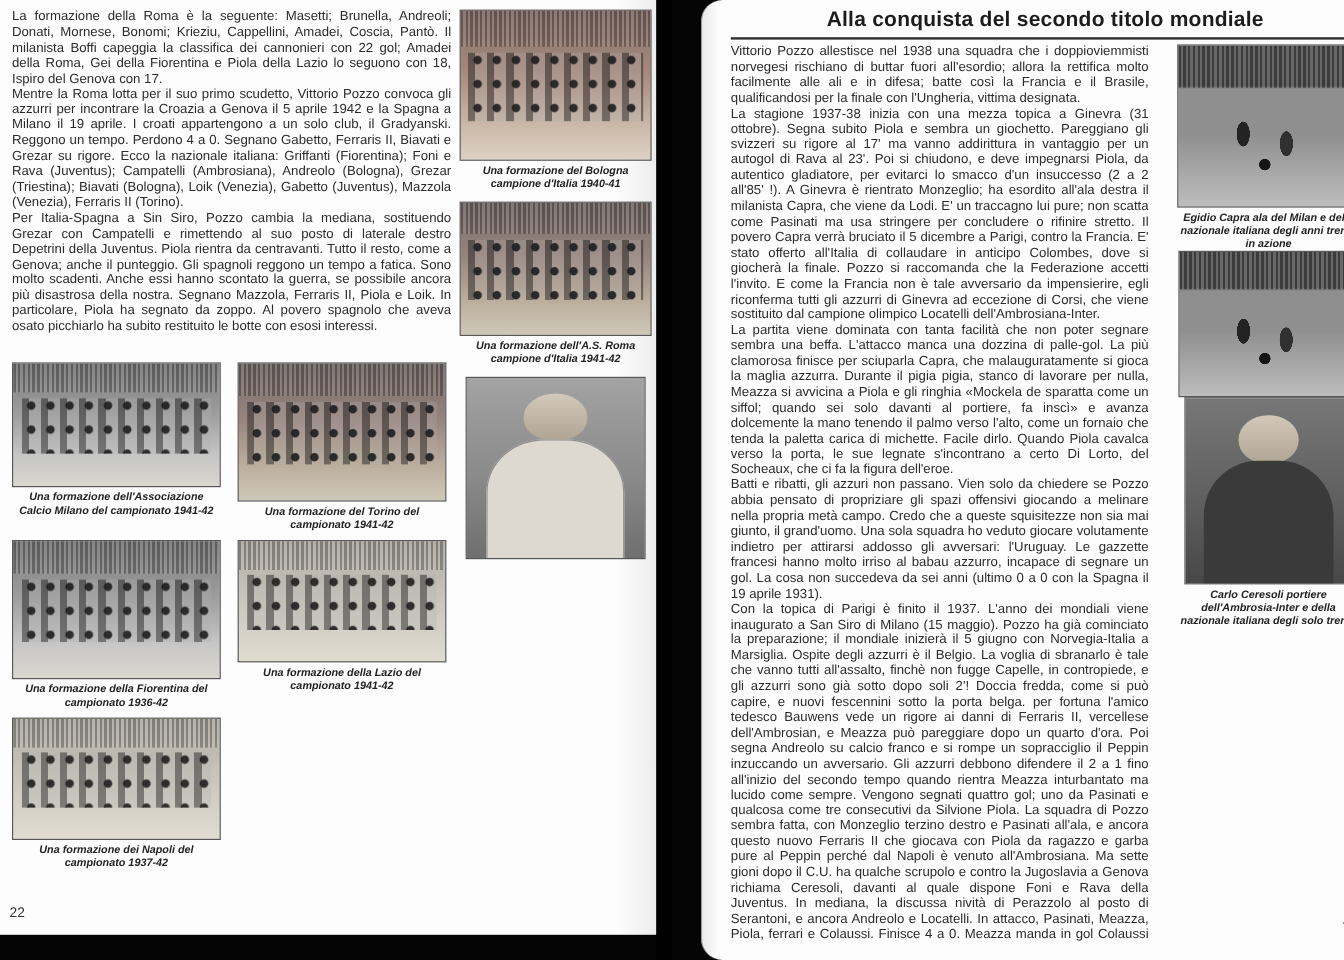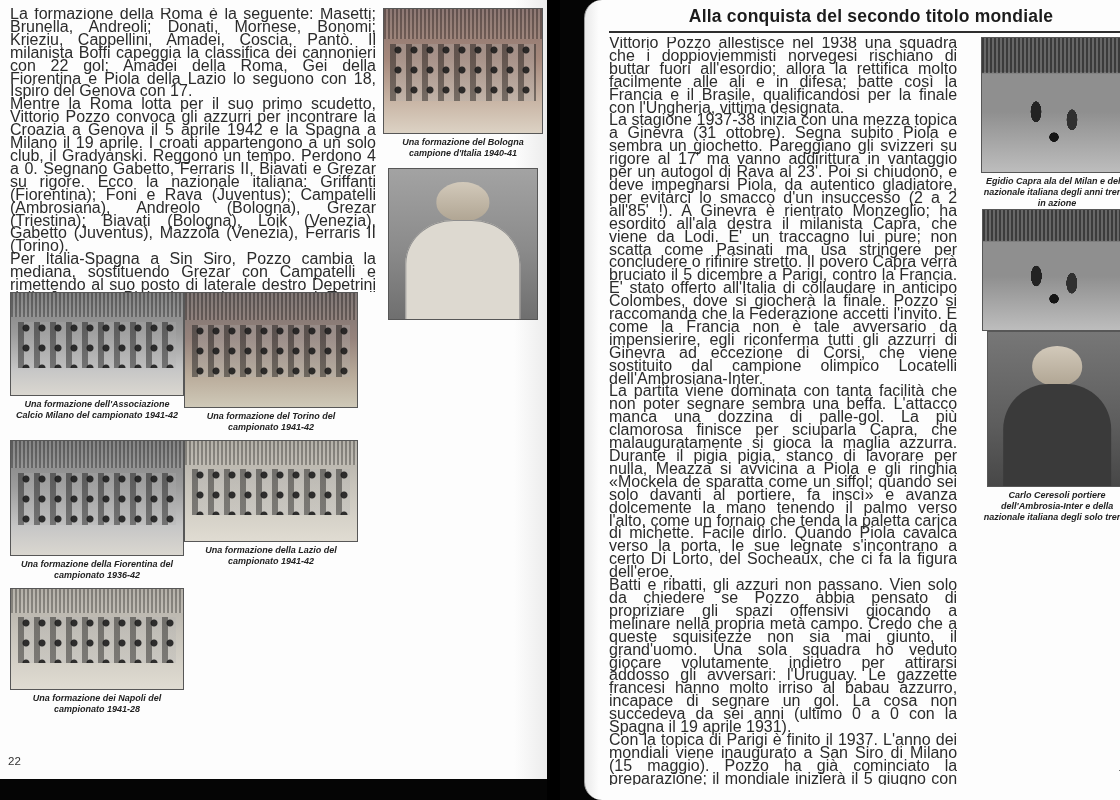--- a/index.html
+++ b/index.html
@@ -7,21 +7,21 @@
     position:relative;width:1120px;height:800px;background:#050505;
     font-family:"Liberation Sans","DejaVu Sans",sans-serif;overflow:hidden;
   }
   .page{position:absolute;top:0;background:#fdfdfd;box-sizing:border-box;color:#2b2b2b;}
   .page-left{left:0;width:547px;height:779px;background:linear-gradient(90deg,#fdfdfd 0 94%,#ececec 100%);}
   .page-right{left:584px;width:553px;height:800px;border-left:1px solid #9a9a9a;
     background:linear-gradient(90deg,#e9e9e9 0,#fdfdfd 2.5%,#fdfdfd 100%);border-radius:18px;}
   .gutter{position:absolute;left:547px;top:0;width:13px;height:800px;background:#000;}
 
   
-  .bodytext p{margin:0;font-size:16px;line-height:12.9px;text-align:justify;}
+  .bodytext p{margin:0;font-size:11px;line-height:12.9px;text-align:justify;}
   .lp-body{display:flex;gap:7px;padding:8px 0 0 10px;}
   .lp-main{width:366px;}
   .lp-side{width:160px;}
   .lp-text{height:284px;overflow:hidden;}
   .rp-body{display:flex;gap:24px;padding:0 0 0 0;}
   .rp-text{width:360px;height:748px;overflow:hidden;}
   .rp-side{width:157px;}
   .rp-wrap{padding:6px 4px 0 24px;}
 
   .title{
@@ -70,21 +70,21 @@
   }
   .ph-action::after{
     content:"";position:absolute;inset:0;
     background:
       radial-gradient(ellipse 9px 17px at 36% 55%,#232323 60%,transparent 62%),
       radial-gradient(ellipse 9px 17px at 60% 61%,#303030 60%,transparent 62%),
       radial-gradient(circle 5px at 48% 74%,#151515 90%,transparent 100%);
   }
 
   
-  .lp-grid{display:grid;grid-template-columns:174px 174px;margin-top:0;}
+  .lp-grid{display:grid;grid-template-columns:174px 174px;column-gap:14px;margin-top:10px;}
   .lp-grid figure{margin-bottom:7px;}
   .h104{height:104px;} .h112{height:112px;} .h116{height:116px;} .h102{height:102px;}
   .h126{height:126px;} .h122{height:122px;} .h128{height:128px;} .h136{height:136px;}
   .h152{height:152px;} .h156{height:156px;} .h158{height:158px;}
   .w125{width:125px;margin:0 auto;} .w140{width:140px;margin:0 auto;} .w150{width:150px;margin:0 auto;}
 
   .lp-side figure{margin-bottom:9px;}
   .rp-side figure{margin-bottom:0;}
   .mb22{margin-bottom:22px;} .mb10{margin-bottom:10px;} .mb38{margin-bottom:38px;}
 
@@ -118,29 +118,33 @@
           <figure>
             <div class="ph ph-team h116"></div>
             <figcaption>Una formazione della Fiorentina del campionato 1936-42</figcaption>
           </figure>
           <figure>
             <div class="ph ph-team light h102"></div>
             <figcaption>Una formazione della Lazio del campionato 1941-42</figcaption>
           </figure>
           <figure>
             <div class="ph ph-team light h102"></div>
-            <figcaption>Una formazione dei Napoli del campionato 1941-28</figcaption>
+            <figcaption>Una formazione dei Napoli del campionato 1937-42</figcaption>
           </figure>
         </div>
       </div>
 
       <div class="lp-side">
         <figure>
           <div class="ph ph-team red h126"></div>
           <figcaption>Una formazione del Bologna campione d'Italia 1940-41</figcaption>
+        </figure>
+        <figure>
+          <div class="ph ph-team maroon h112"></div>
+          <figcaption>Una formazione dell'A.S. Roma campione d'Italia 1941-42</figcaption>
         </figure>
         <figure>
           <div class="ph ph-portrait light-jersey h152 w150"></div>
         </figure>
       </div>
     </div>
 
     <div class="pageno pageno-left">22</div>
   </div>
 

